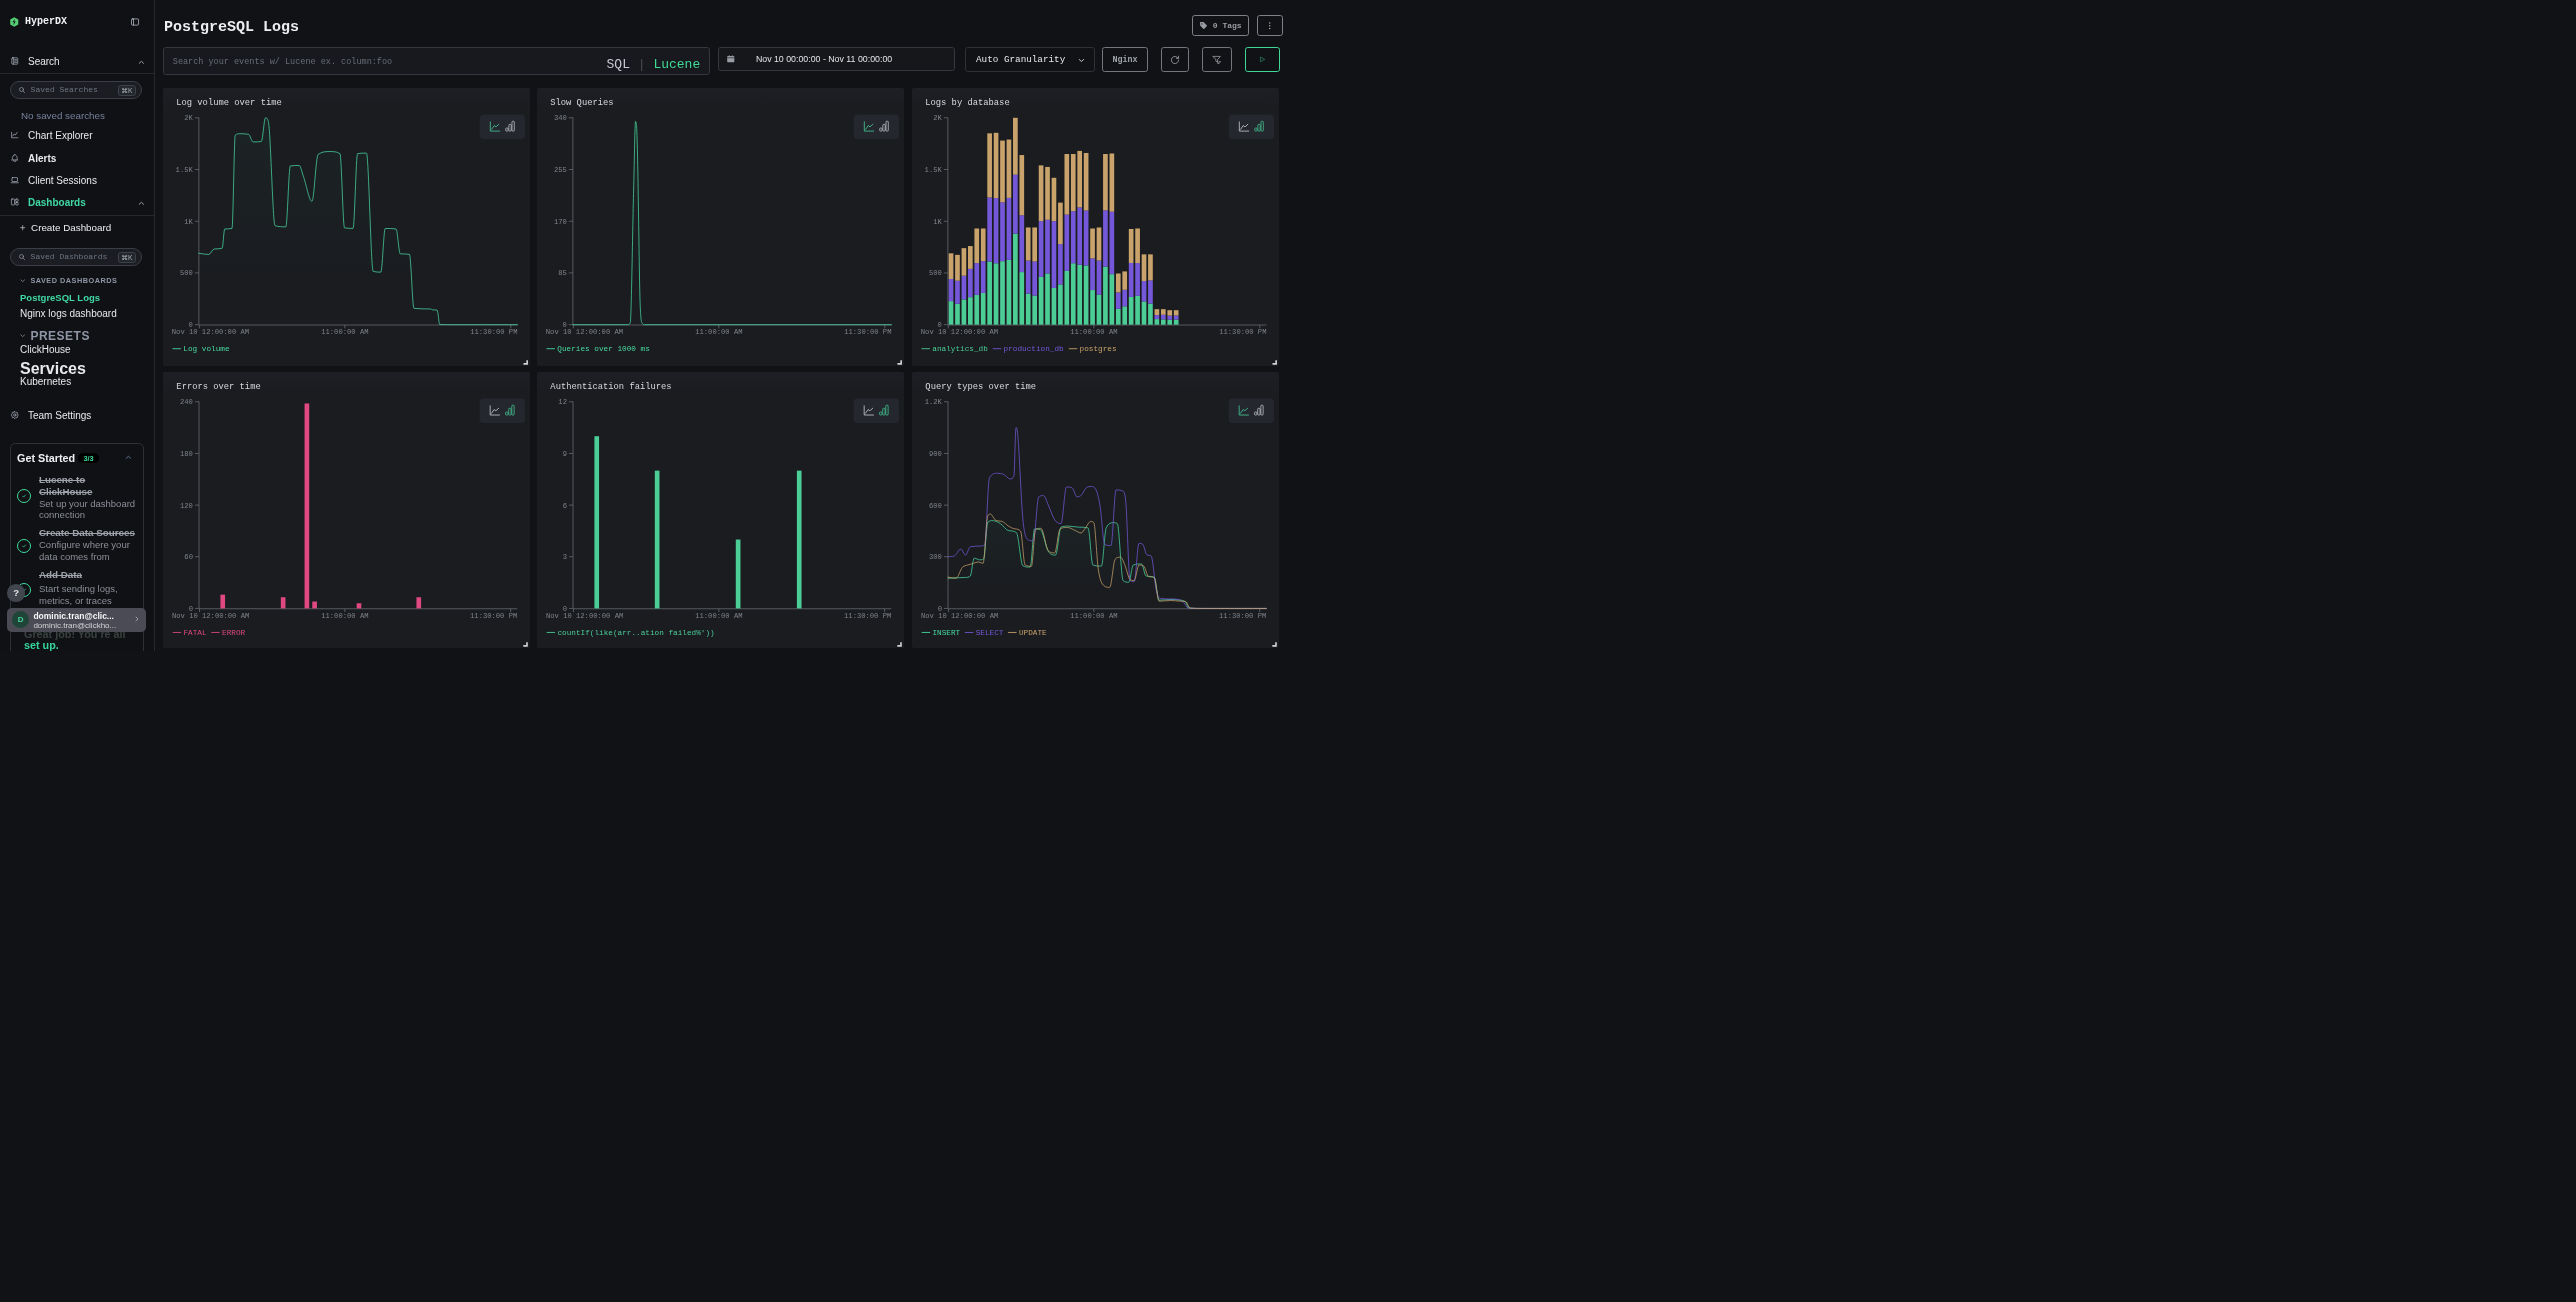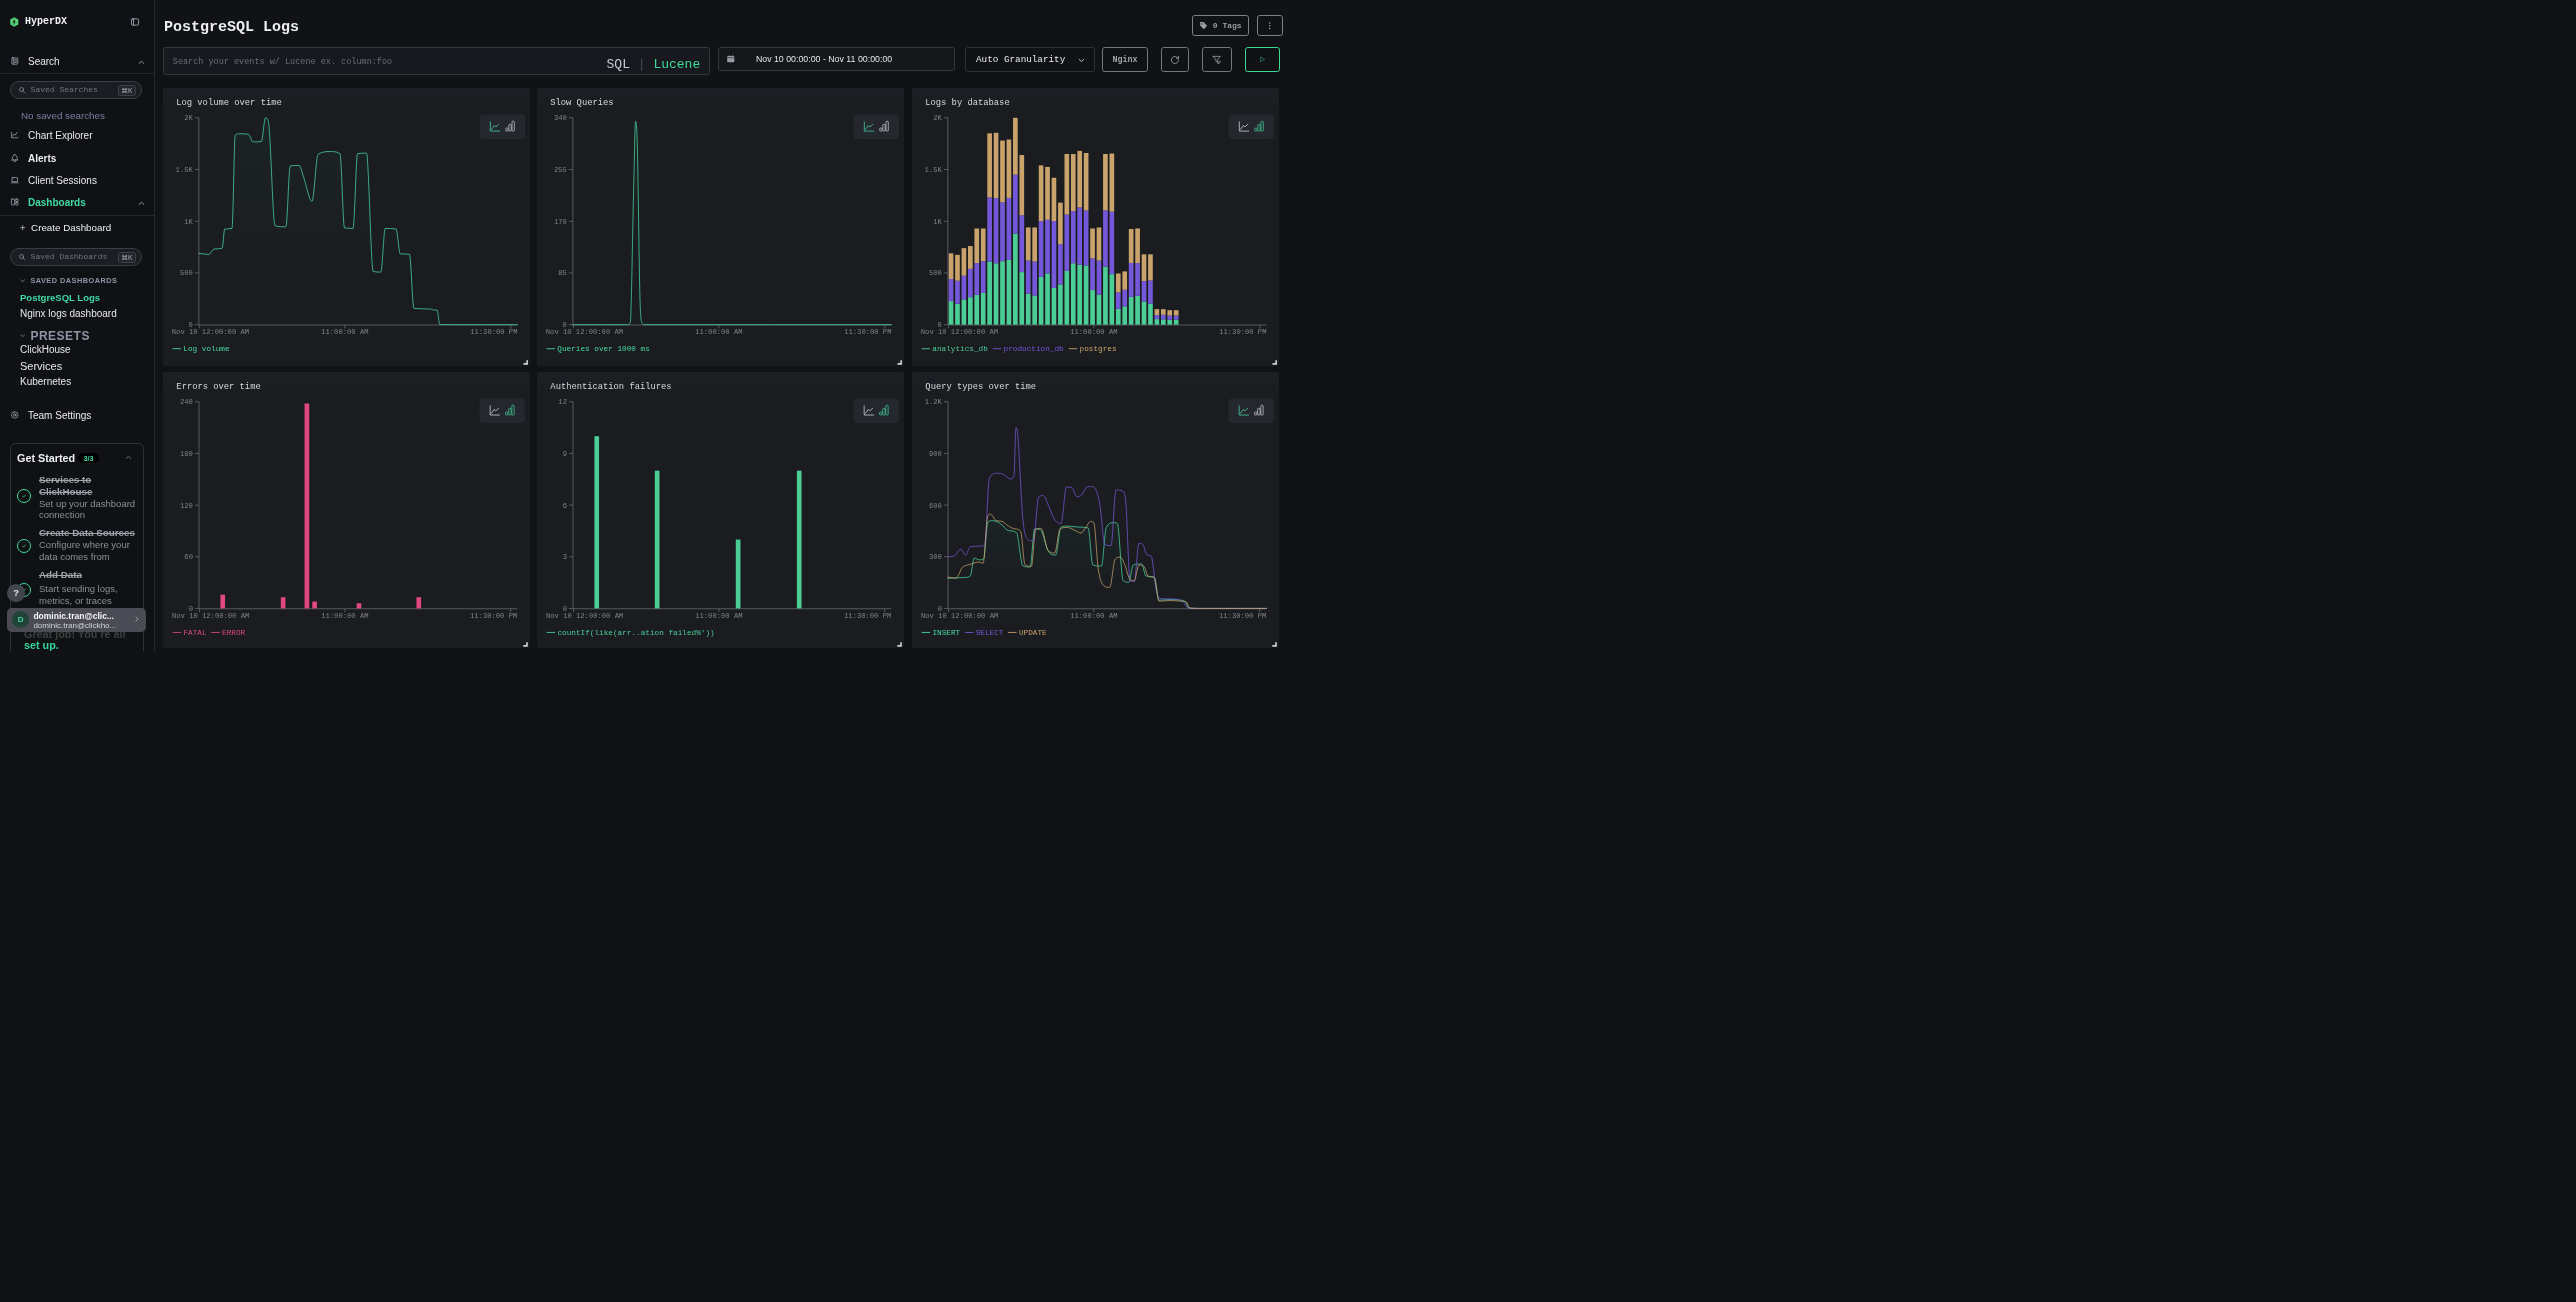--- a/index.html
+++ b/index.html
@@ -116,21 +116,21 @@
       </div>
       <div style="position:absolute;left:20px;top:292px;font-family:'Liberation Sans',sans-serif;font-size:9.5px;font-weight:700;color:#40d9a4;white-space:nowrap">PostgreSQL Logs</div>
       <div style="position:absolute;left:20px;top:308px;font-family:'Liberation Sans',sans-serif;font-size:10px;font-weight:400;color:#e6e8ec;white-space:nowrap">Nginx logs dashboard</div>
       <div style="position:absolute;left:19px;top:329px;display:flex;align-items:center;gap:4px">
         <svg width="7.4" height="7.4" viewBox="0 0 24 24" fill="none" stroke="#9aa2b0" stroke-width="2.2" stroke-linecap="round" stroke-linejoin="round" xmlns="http://www.w3.org/2000/svg" style="">
           <path d="M6 9.5l6 5.5 6-5.5"></path>
         </svg>
         <span style="font-family:'Liberation Sans',sans-serif;font-size:12px;font-weight:600;letter-spacing:0.5px;color:#8e96a5">PRESETS</span>
       </div>
       <div style="position:absolute;left:20px;top:344px;font-family:'Liberation Sans',sans-serif;font-size:10px;font-weight:400;color:#e6e8ec;white-space:nowrap">ClickHouse</div>
-      <div style="position:absolute;left:20px;top:360px;font-family:'Liberation Sans',sans-serif;font-size:11px;font-weight:400;color:#e6e8ec;white-space:nowrap">Services</div>
+      <div style="position:absolute;left:20px;top:360px;font-family:'Liberation Sans',sans-serif;font-size:16px;font-weight:700;color:#e6e8ec;white-space:nowrap">Services</div>
       <div style="position:absolute;left:20px;top:376px;font-family:'Liberation Sans',sans-serif;font-size:10px;font-weight:400;color:#e6e8ec;white-space:nowrap">Kubernetes</div>
       <div style="position:absolute;left:0;top:407px;width:155px;height:16px">
         <span style="position:absolute;left:10px;top:50%;transform:translateY(-50%);display:flex">
           <svg width="9.5" height="9.5" viewBox="0 0 24 24" fill="none" stroke="#b4bcc9" stroke-width="1.7" stroke-linecap="round" stroke-linejoin="round" xmlns="http://www.w3.org/2000/svg" style="">
             <path d="M10.325 4.317c.426-1.756 2.924-1.756 3.35 0a1.724 1.724 0 0 0 2.573 1.066c1.543-.94 3.31.826 2.37 2.37a1.724 1.724 0 0 0 1.065 2.572c1.756.426 1.756 2.924 0 3.35a1.724 1.724 0 0 0-1.066 2.573c.94 1.543-.826 3.31-2.37 2.37a1.724 1.724 0 0 0-2.572 1.065c-.426 1.756-2.924 1.756-3.35 0a1.724 1.724 0 0 0-2.573-1.066c-1.543.94-3.31-.826-2.37-2.37a1.724 1.724 0 0 0-1.065-2.572c-1.756-.426-1.756-2.924 0-3.35a1.724 1.724 0 0 0 1.066-2.573c-.94-1.543.826-3.31 2.37-2.37c1 .608 2.296.07 2.572-1.065z"></path>
             <circle cx="12" cy="12" r="3"></circle>
           </svg>
         </span>
         <span style="position:absolute;left:28px;top:50%;transform:translateY(-50%);font-family:'Liberation Sans',sans-serif;font-size:10px;font-weight:400;color:#e8eaee;white-space:nowrap">Team Settings</span>
       </div>
@@ -140,21 +140,21 @@
       <span style="position:absolute;left:124px;top:453px;display:flex">
         <svg width="8.8" height="8.8" viewBox="0 0 24 24" fill="none" stroke="#7d95b5" stroke-width="2" stroke-linecap="round" stroke-linejoin="round" xmlns="http://www.w3.org/2000/svg" style="">
           <path d="M6 14.5l6-5.5 6 5.5"></path>
         </svg>
       </span>
       <span style="position:absolute;left:16.6px;top:489px;width:14px;height:14px;border:1.1px solid #3edb9a;border-radius:50%;box-sizing:border-box;display:flex;align-items:center;justify-content:center">
         <svg width="8" height="8" viewBox="0 0 24 24" fill="none" stroke="#3edb9a" stroke-width="2.2" stroke-linecap="round" stroke-linejoin="round" xmlns="http://www.w3.org/2000/svg" style="">
           <path d="M8 12.5l2.8 2.8L16.5 9"></path>
         </svg>
       </span>
-      <div style="position:absolute;left:39px;top:474px;font-family:'Liberation Sans',sans-serif;font-size:9.8px;font-weight:700;color:#9fa3ab;text-decoration:line-through;white-space:nowrap">Services to</div>
+      <div style="position:absolute;left:39px;top:474px;font-family:'Liberation Sans',sans-serif;font-size:9.8px;font-weight:700;color:#9fa3ab;text-decoration:line-through;white-space:nowrap">Lucene to</div>
       <div style="position:absolute;left:39px;top:486px;font-family:'Liberation Sans',sans-serif;font-size:9.8px;font-weight:700;color:#9fa3ab;text-decoration:line-through;white-space:nowrap">ClickHouse</div>
       <div style="position:absolute;left:39px;top:498px;font-family:'Liberation Sans',sans-serif;font-size:9.5px;color:#8b8f97;white-space:nowrap">Set up your dashboard</div>
       <div style="position:absolute;left:39px;top:509px;font-family:'Liberation Sans',sans-serif;font-size:9.5px;color:#8b8f97;white-space:nowrap">connection</div>
       <span style="position:absolute;left:16.6px;top:539px;width:14px;height:14px;border:1.1px solid #3edb9a;border-radius:50%;box-sizing:border-box;display:flex;align-items:center;justify-content:center">
         <svg width="8" height="8" viewBox="0 0 24 24" fill="none" stroke="#3edb9a" stroke-width="2.2" stroke-linecap="round" stroke-linejoin="round" xmlns="http://www.w3.org/2000/svg" style="">
           <path d="M8 12.5l2.8 2.8L16.5 9"></path>
         </svg>
       </span>
       <div style="position:absolute;left:39px;top:527px;font-family:'Liberation Sans',sans-serif;font-size:9.8px;font-weight:700;color:#9fa3ab;text-decoration:line-through;white-space:nowrap">Create Data Sources</div>
       <div style="position:absolute;left:39px;top:539px;font-family:'Liberation Sans',sans-serif;font-size:9.5px;color:#8b8f97;white-space:nowrap">Configure where your</div>

